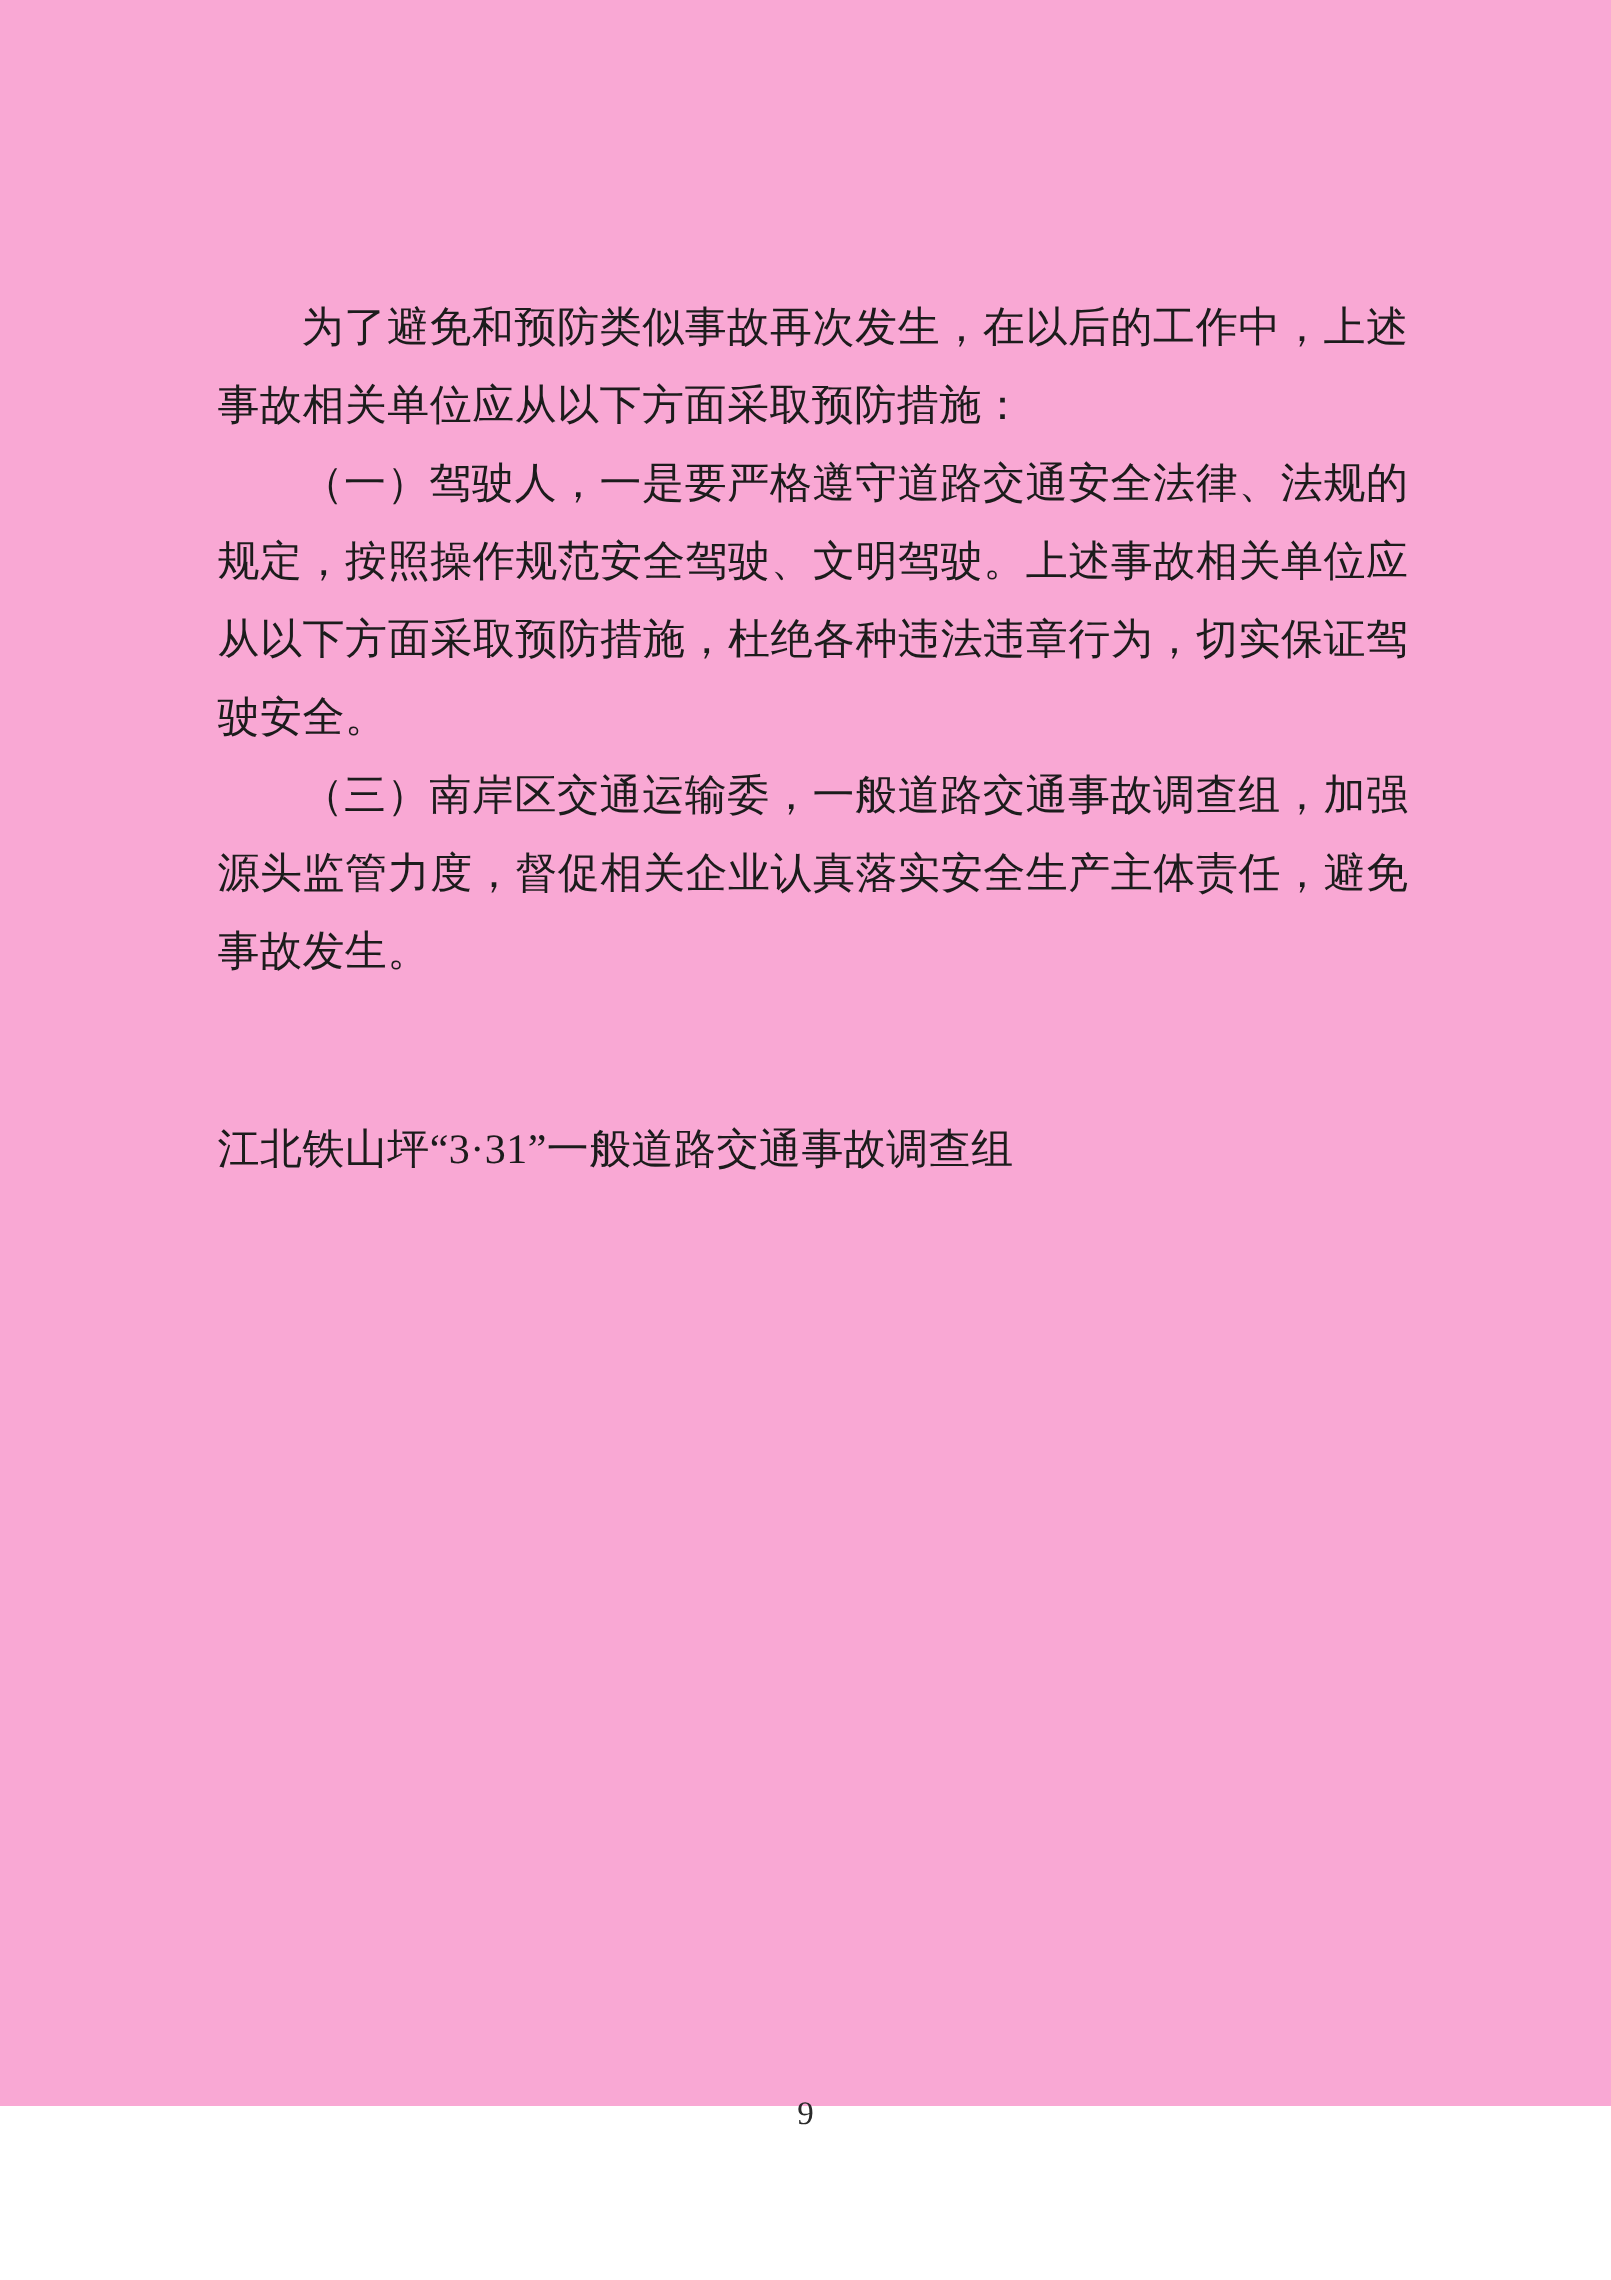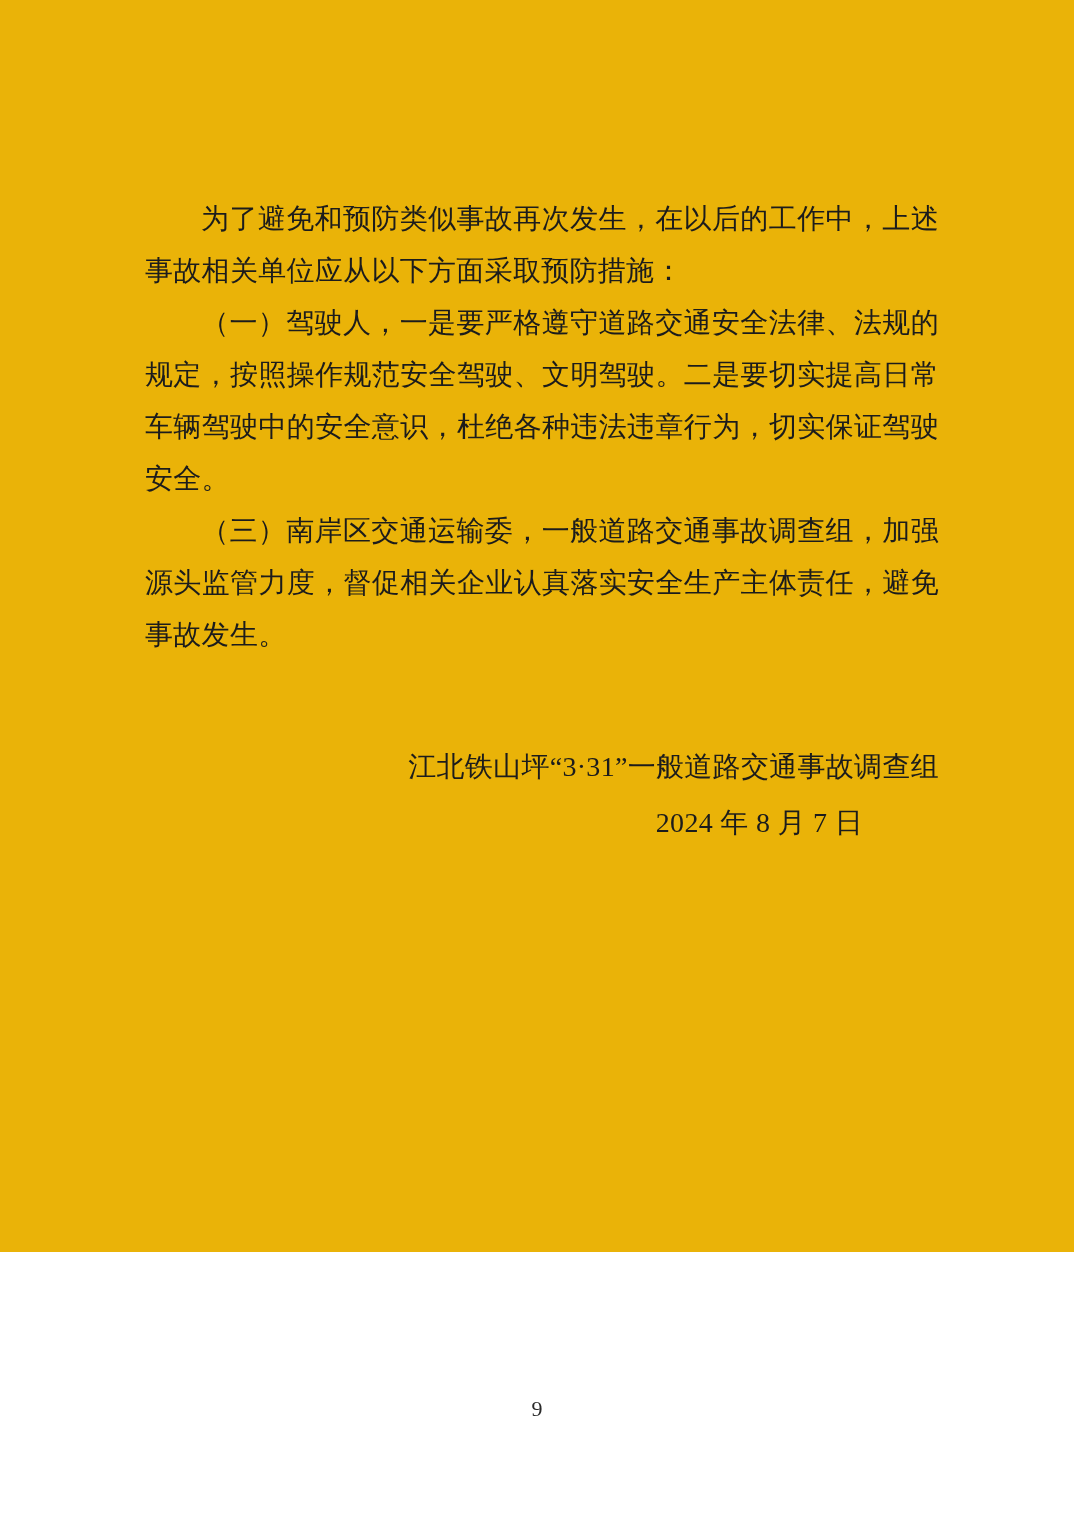--- a/index.html
+++ b/index.html
@@ -13,22 +13,22 @@
     position: relative;
     overflow: hidden;
     font-family: "Liberation Serif", "DejaVu Serif", serif;
     color: #1c1c1c;
   }
   .page {
     position: absolute;
     left: 0;
     top: 0;
     width: 1074px;
-    height: 1252px;
-    background: #eab308;
+    height: 1404px;
+    background: #f9a8d4;
   }
   .content {
     position: absolute;
     left: 145px;
     top: 193px;
     width: 794px;
   }
   .content p {
     margin: 0;
     font-size: 28px;
@@ -39,21 +39,20 @@
     text-indent: 2em;
     word-break: break-all;
   }
   .signature-block {
     margin-top: 78px;
     font-size: 28px;
     line-height: 56px;
     letter-spacing: 0.3px;
   }
   .signature-line {
-    text-align: right;
   }
   .date-line {
     text-align: right;
     padding-right: 76px;
   }
   .page-number {
     position: absolute;
     left: 0;
     top: 1394px;
     width: 1074px;
@@ -63,24 +62,23 @@
     color: #2a2a2a;
   }
 </style>
 </head>
 <body>
 
 <div class="page">
 
   <div class="content">
     <p>为了避免和预防类似事故再次发生，在以后的工作中，上述事故相关单位应从以下方面采取预防措施：</p>
-    <p>（一）驾驶人，一是要严格遵守道路交通安全法律、法规的规定，按照操作规范安全驾驶、文明驾驶。二是要切实提高日常车辆驾驶中的安全意识，杜绝各种违法违章行为，切实保证驾驶安全。</p>
+    <p>（一）驾驶人，一是要严格遵守道路交通安全法律、法规的规定，按照操作规范安全驾驶、文明驾驶。上述事故相关单位应从以下方面采取预防措施，杜绝各种违法违章行为，切实保证驾驶安全。</p>
     <p>（三）南岸区交通运输委，一般道路交通事故调查组，加强源头监管力度，督促相关企业认真落实安全生产主体责任，避免事故发生。</p>
 
     <div class="signature-block">
       <div class="signature-line">江北铁山坪“3·31”一般道路交通事故调查组</div>
-      <div class="date-line">2024 年 8 月 7 日</div>
     </div>
   </div>
 
   <div class="page-number">9</div>
 
 </div>
 
 </body></html>

